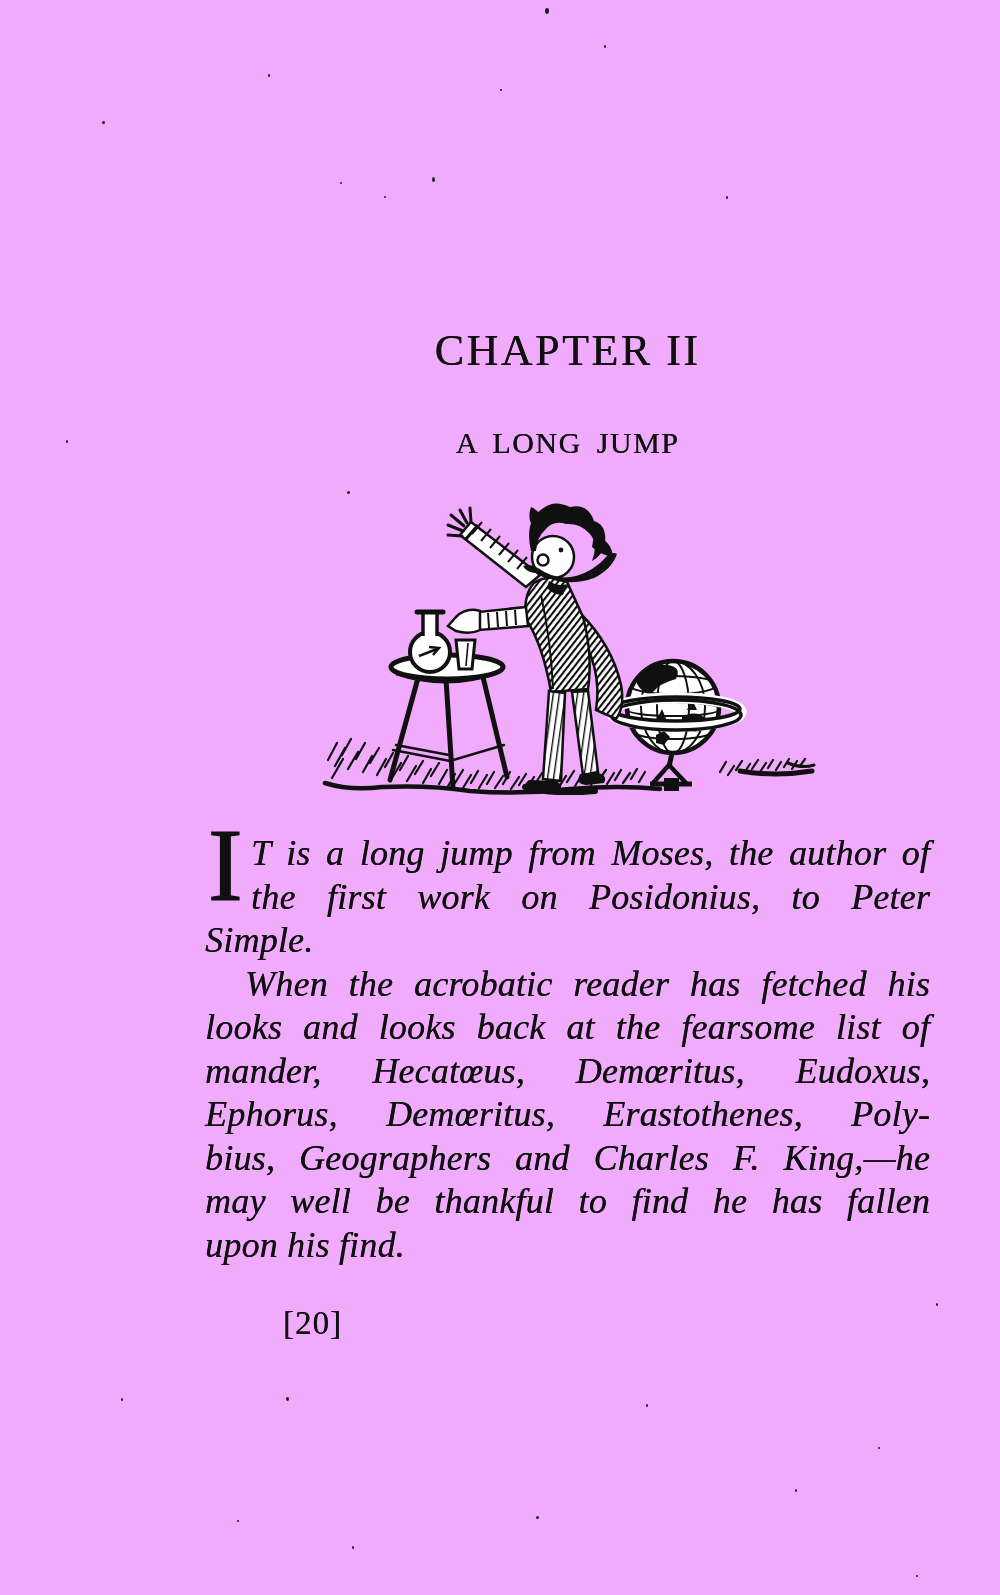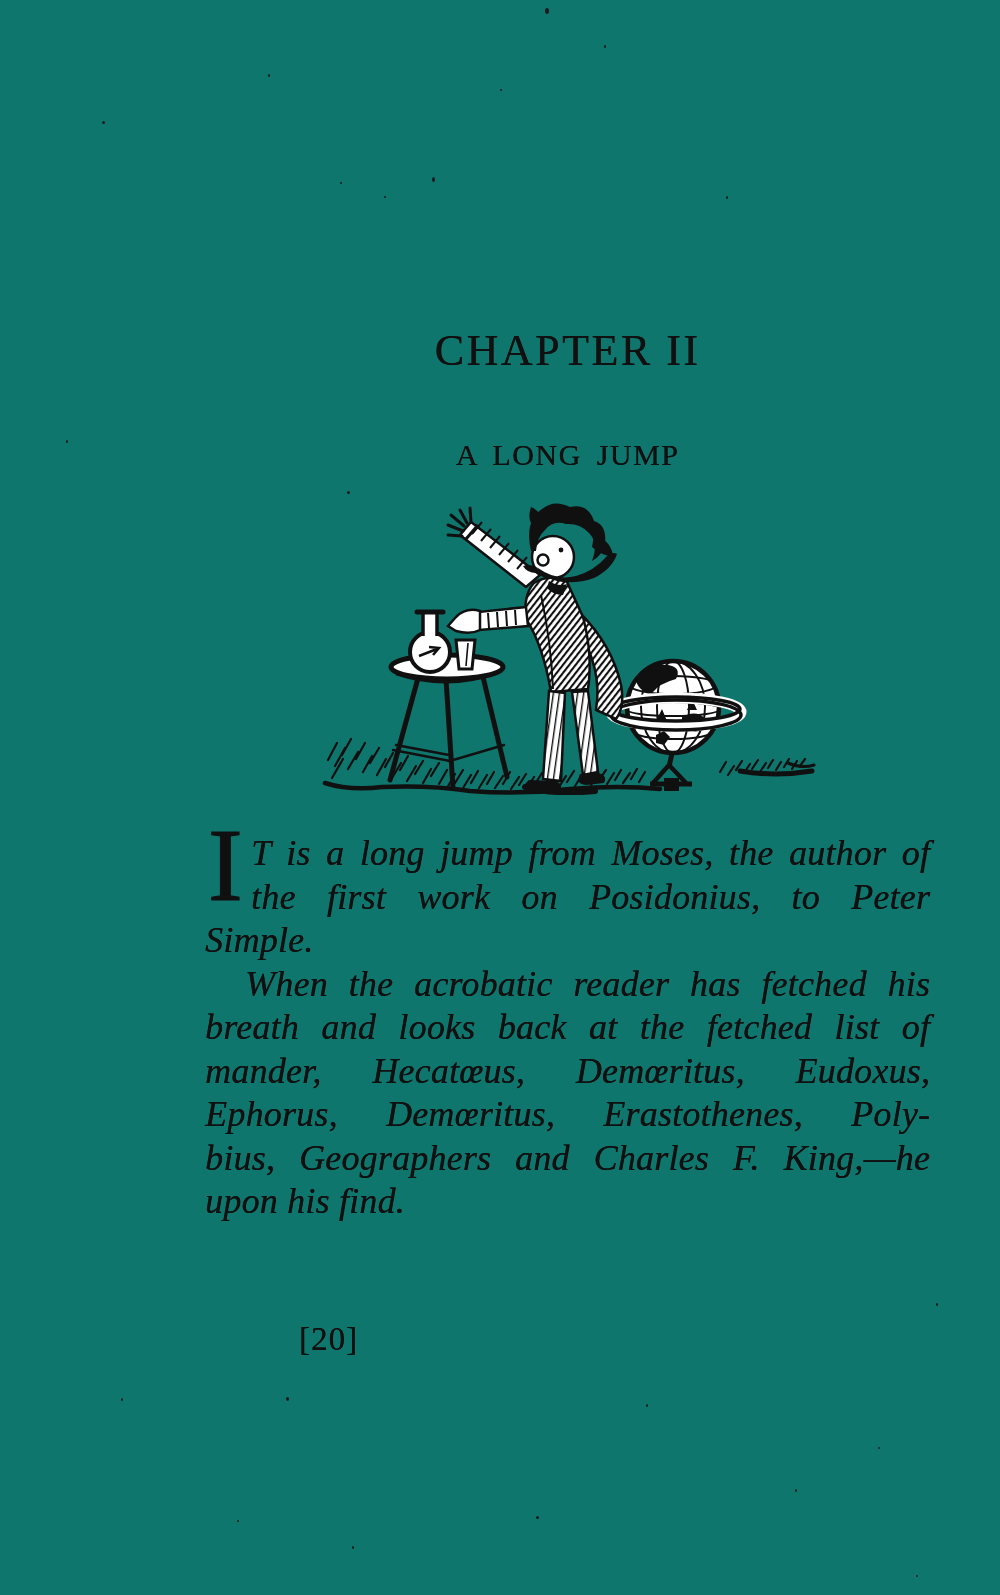--- a/index.html
+++ b/index.html
@@ -2,48 +2,48 @@
 <html><head>
 <meta charset="utf-8">
 <title>Book Page</title>
 <style>
   html,body{margin:0;padding:0;}
   body{
     width:1000px;height:1595px;position:relative;background:#ffffff;
     font-family:"Liberation Serif","DejaVu Serif",serif;color:#101010;
     overflow:hidden;
   }
-  .page{position:absolute;inset:0;background:#0f766e;}
+  .page{position:absolute;inset:0;background:#f0abfc;}
   .ink{text-shadow:0.35px 0 0 currentColor;}
   .chapter-heading{
     position:absolute;top:329px;left:205px;width:725px;margin:0;
     text-align:center;font-size:44px;line-height:1;font-weight:normal;
     letter-spacing:2.5px;
   }
   .chapter-subtitle{
-    position:absolute;top:440px;left:205px;width:725px;margin:0;
+    position:absolute;top:428px;left:205px;width:725px;margin:0;
     text-align:center;font-size:30px;line-height:1;font-weight:normal;
     letter-spacing:1.5px;word-spacing:6px;
   }
   .illustration{position:absolute;left:320px;top:495px;width:500px;height:300px;}
   .bodytext{
     position:absolute;left:205px;top:832px;width:725px;
     font-size:36px;line-height:43.5px;letter-spacing:0.2px;
   }
   .tl{height:43.5px;font-style:italic;}
   .just{text-align:justify;text-align-last:justify;}
   .dc-pad{padding-left:46px;}
   .ind{text-indent:40px;}
   .dropcap{
     position:absolute;left:208px;top:813px;margin:0;
     font-size:104px;line-height:104px;font-weight:normal;
     -webkit-text-stroke:1.2px #101010;
   }
   .folio{
-    position:absolute;left:283px;top:1307px;margin:16px;
+    position:absolute;left:283px;top:1307px;margin:0;
     font-size:33px;line-height:33px;letter-spacing:1px;
   }
   .speck{position:absolute;background:#1c1c1c;border-radius:50%;}
 </style>
 </head>
 <body>
 
 <div class="page">
 
   <h1 class="chapter-heading ink">CHAPTER II</h1>
@@ -151,24 +151,25 @@
       <path d="M229 86 Q238 92 247 89 L243 100 Q233 100 227 93 Z" fill="#101010"></path>
     </g>
   </svg>
 
   <p class="dropcap">I</p>
   <div class="bodytext ink">
     <div class="tl just dc-pad">T is a long jump from Moses, the author of</div>
     <div class="tl just dc-pad">the first work on Posidonius, to Peter</div>
     <div class="tl">Simple.</div>
     <div class="tl just ind">When the acrobatic reader has fetched his</div>
-    <div class="tl just">breath and looks back at the fetched list of</div>
+    <div class="tl just">looks and looks back at the fearsome list of</div>
     <div class="tl just">mander, Hecatœus, Demœritus, Eudoxus,</div>
     <div class="tl just">Ephorus, Demœritus, Erastothenes, Poly-</div>
     <div class="tl just">bius, Geographers and Charles F. King,—he</div>
+    <div class="tl just">may well be thankful to find he has fallen</div>
     <div class="tl">upon his find.</div>
   </div>
 
   <p class="folio ink">[20]</p>
 
   <div aria-hidden="true">
     <span class="speck" style="left:545px;top:8px;width:4px;height:6px;"></span>
     <span class="speck" style="left:604px;top:45px;width:2px;height:3px;"></span>
     <span class="speck" style="left:268px;top:74px;width:2px;height:3px;"></span>
     <span class="speck" style="left:500px;top:89px;width:2px;height:2px;"></span>

